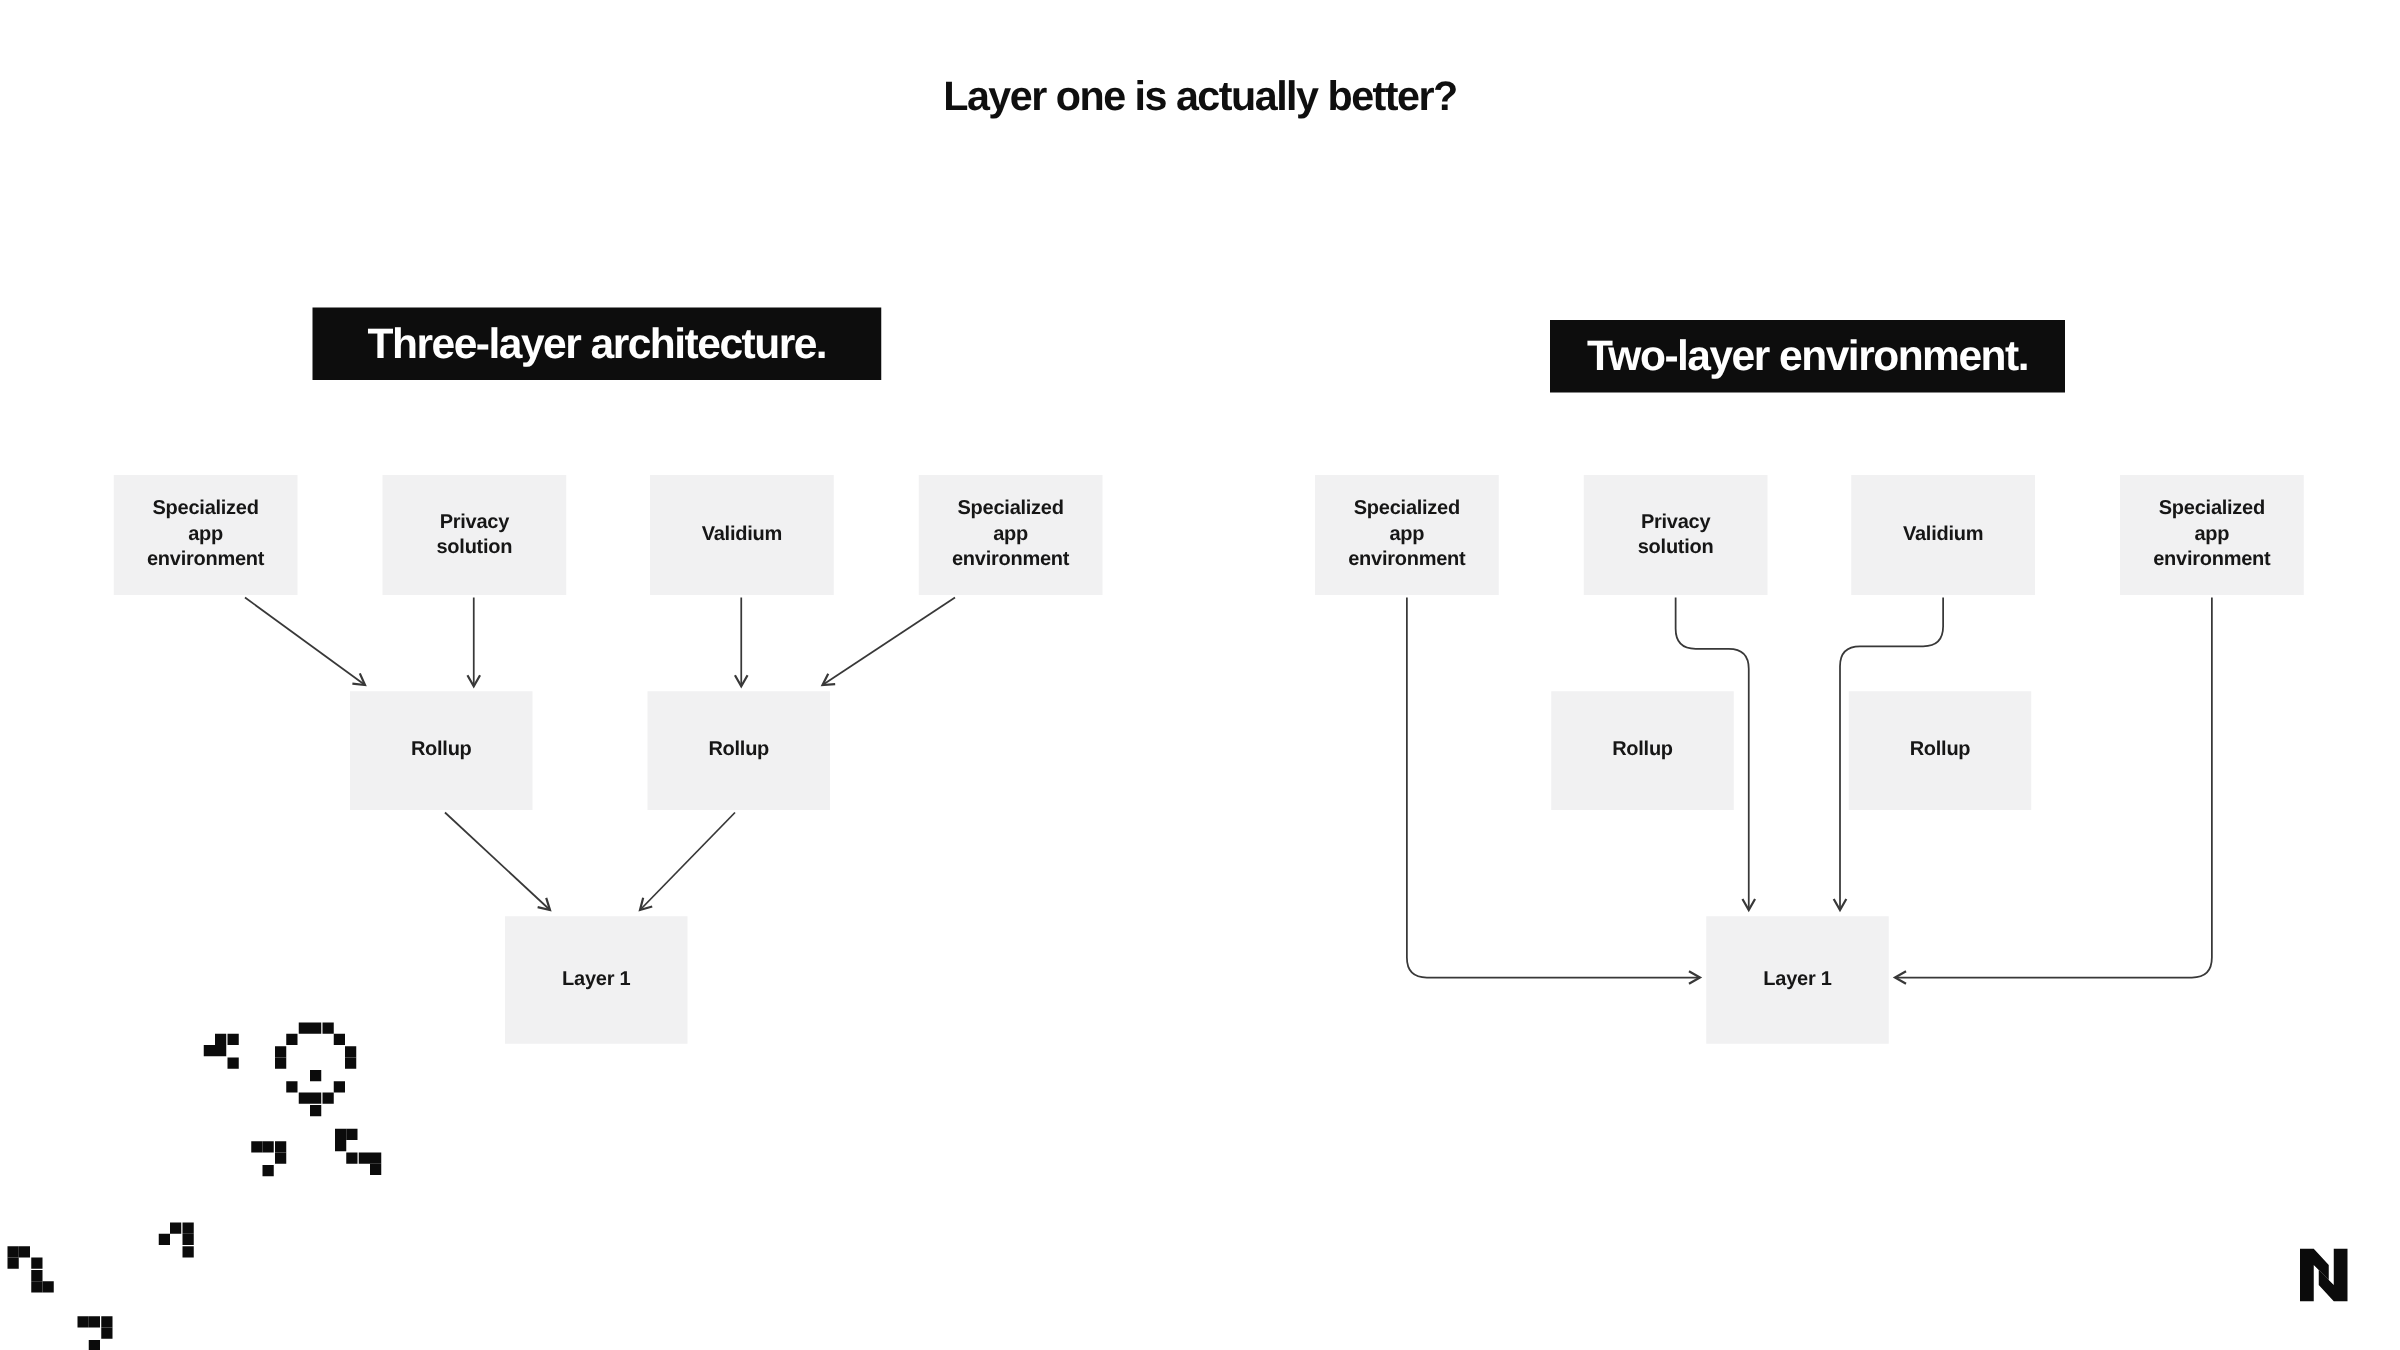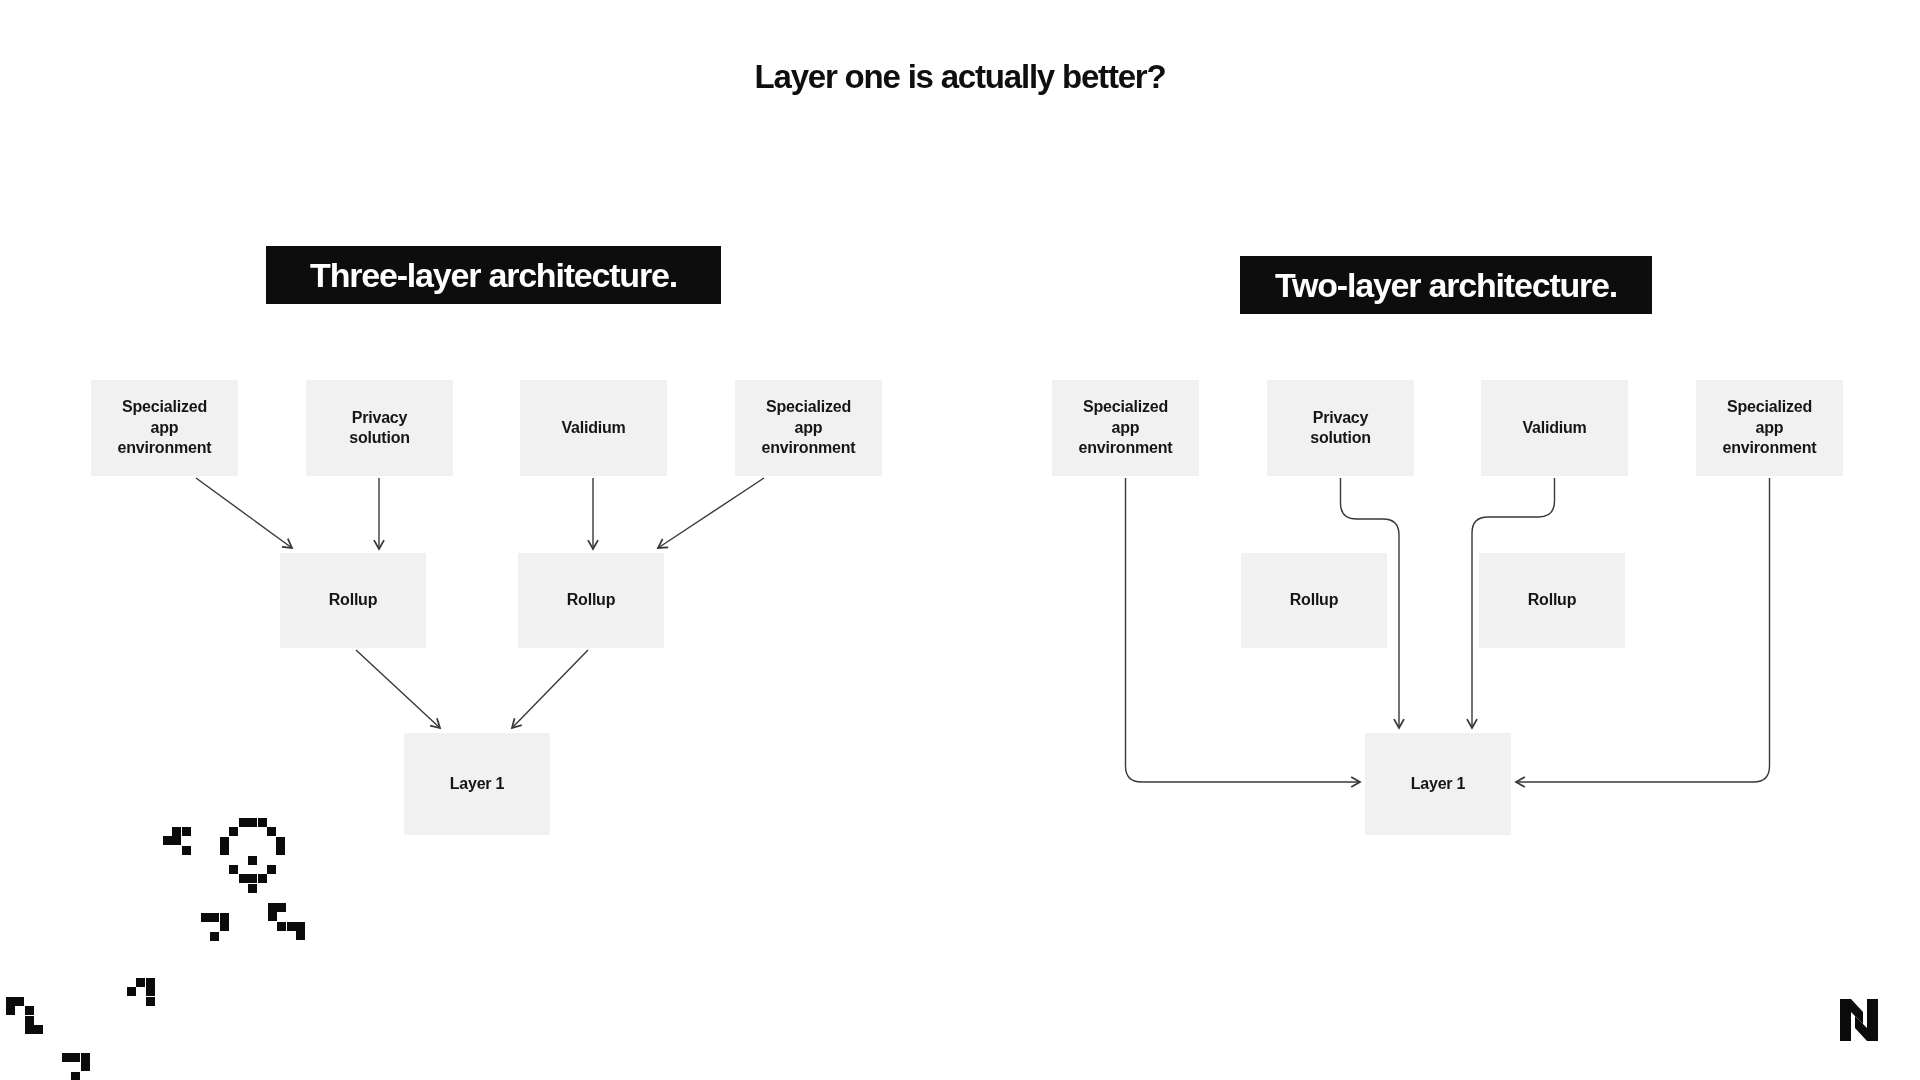--- a/index.html
+++ b/index.html
@@ -98,21 +98,21 @@
       <path d="M1340.5,478 L1340.5,503 Q1340.5,519 1356.5,519 L1383,519 Q1399,519 1399,535 L1399,728" marker-end="url(#arrowhead)"></path>
       <path d="M1554.5,478 L1554.5,501 Q1554.5,517 1538.5,517 L1488,517 Q1472,517 1472,533 L1472,728" marker-end="url(#arrowhead)"></path>
       <path d="M1769.5,478 L1769.5,766 Q1769.5,782 1753.5,782 L1516,782" marker-end="url(#arrowhead)"></path>
     </svg>
 
   <svg class="logo" viewBox="0 0 44 46" xmlns="http://www.w3.org/2000/svg">
     <path d="M3,2 L14,2 L26,15 L26,27 L14,15 L14,44 L3,44 Z" fill="#0b0b0b"></path>
     <path d="M41,44 L30,44 L18,31 L18,19 L30,31 L30,2 L41,2 Z" fill="#0b0b0b"></path>
   </svg>
 
-<div class="diagram-header" style="left: 250px; top: 246px; width: 455px; height: 58px; margin-left: 16px;">Three-layer architecture.</div>
+<div class="diagram-header" style="left: 250px; top: 246px; width: 455px; height: 58px;">Three-layer architecture.</div>
     <div class="node" style="left: 91px; top: 380px; width: 147px; height: 96px;">
       <span>Specialized app environment</span>
     </div>
     <div class="node" style="left: 306px; top: 380px; width: 147px; height: 96px;">
       <span>Privacy solution</span>
     </div>
     <div class="node" style="left: 520px; top: 380px; width: 147px; height: 96px;">
       <span>Validium</span>
     </div>
     <div class="node" style="left: 735px; top: 380px; width: 147px; height: 96px;">
@@ -120,21 +120,21 @@
     </div>
     <div class="node" style="left: 280px; top: 553px; width: 146px; height: 95px;">
       <span>Rollup</span>
     </div>
     <div class="node" style="left: 518px; top: 553px; width: 146px; height: 95px;">
       <span>Rollup</span>
     </div>
     <div class="node" style="left: 404px; top: 733px; width: 146px; height: 102px;">
       <span>Layer 1</span>
     </div>
-    <div class="diagram-header" style="left: 1240px; top: 256px; width: 412px; height: 58px;">Two-layer architecture.</div>
+    <div class="diagram-header" style="left: 1240px; top: 256px; width: 412px; height: 58px;">Two-layer environment.</div>
     <div class="node" style="left: 1052px; top: 380px; width: 147px; height: 96px;">
       <span>Specialized app environment</span>
     </div>
     <div class="node" style="left: 1267px; top: 380px; width: 147px; height: 96px;">
       <span>Privacy solution</span>
     </div>
     <div class="node" style="left: 1481px; top: 380px; width: 147px; height: 96px;">
       <span>Validium</span>
     </div>
     <div class="node" style="left: 1696px; top: 380px; width: 147px; height: 96px;">

